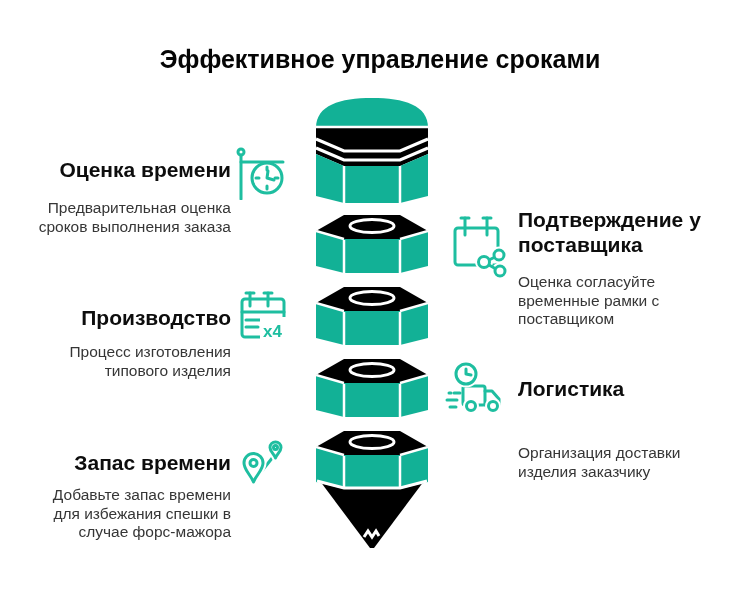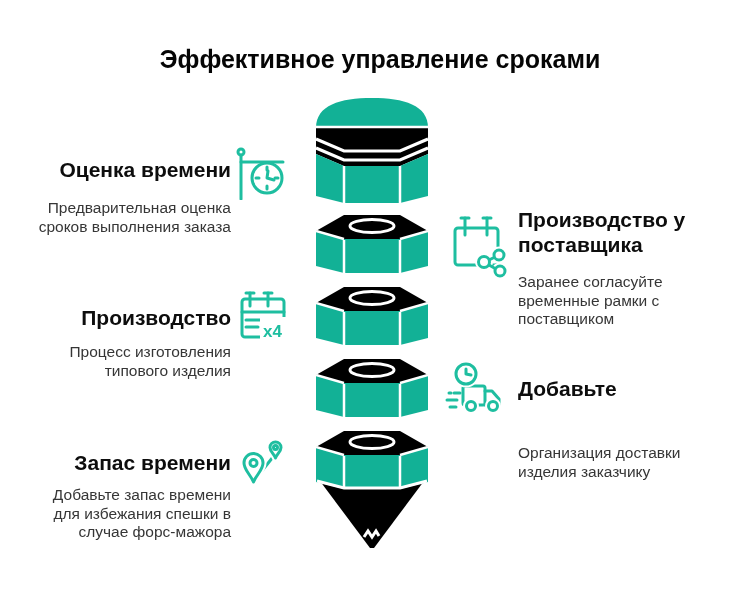--- a/index.html
+++ b/index.html
@@ -132,23 +132,23 @@
         <path class="ico" d="M12.5 45 C9.5 37.5 3 33 3 26 A9.5 9.5 0 1 1 22 26 C22 33 15.5 37.5 12.5 45 Z"></path>
         <circle class="ico" cx="12.5" cy="26" r="3.5"></circle>
         <path class="ico-halo" d="M34.5 21 C32.8 16.8 29 14.3 29 10.5 A5.5 5.5 0 1 1 40 10.5 C40 14.3 36.2 16.8 34.5 21 Z"></path>
         <path class="ico" d="M34.5 21 C32.8 16.8 29 14.3 29 10.5 A5.5 5.5 0 1 1 40 10.5 C40 14.3 36.2 16.8 34.5 21 Z"></path>
         <circle class="ico" cx="34.5" cy="10.5" r="2"></circle>
       </svg>
     </div>
   </div>
 
   <div>
-    <p class="step-title right-col" style="top:207px;width:200px;">Производство у
+    <p class="step-title right-col" style="top:207px;width:200px;">Подтверждение у
 поставщика</p>
-    <p class="step-desc right-col" style="top:273px;width:200px;">Заранее согласуйте
+    <p class="step-desc right-col" style="top:273px;width:200px;">Оценка согласуйте
 временные рамки с
 поставщиком</p>
     <div class="icon-wrap" style="left:445px;top:209px;">
       <svg width="62" height="70" viewBox="0 0 62 70">
         <rect class="ico" x="10" y="19" width="43" height="37" rx="3"></rect>
         <line class="ico" x1="16" y1="9" x2="24" y2="9"></line>
         <line class="ico" x1="38" y1="9" x2="46" y2="9"></line>
         <line class="ico" x1="20" y1="9" x2="20" y2="26"></line>
         <line class="ico" x1="42" y1="9" x2="42" y2="26"></line>
         <circle class="ico-halo" cx="39" cy="53" r="5.5"></circle>
@@ -157,21 +157,21 @@
         <line class="ico" x1="44" y1="51" x2="50" y2="48"></line>
         <line class="ico" x1="44" y1="56" x2="51" y2="60"></line>
         <circle class="ico-fill-white" cx="39" cy="53" r="5.5"></circle>
         <circle class="ico-fill-white" cx="54" cy="46" r="5"></circle>
         <circle class="ico-fill-white" cx="55" cy="62" r="5"></circle>
       </svg>
     </div>
   </div>
 
   <div>
-    <p class="step-title right-col" style="top:376px;width:200px;">Добавьте</p>
+    <p class="step-title right-col" style="top:376px;width:200px;">Логистика</p>
     <p class="step-desc right-col" style="top:412px;width:200px;margin-top:32px;">Организация доставки
 изделия заказчику</p>
     <div class="icon-wrap" style="left:443px;top:362px;">
       <svg width="62" height="52" viewBox="0 0 62 52">
         <rect class="ico" x="20" y="24" width="22" height="19" rx="2"></rect>
         <path class="ico" d="M42 29 L49 29 L56 37 L56 43 L42 43"></path>
         <line class="ico" x1="6" y1="31" x2="8" y2="31"></line>
         <line class="ico" x1="11" y1="31" x2="17" y2="31"></line>
         <line class="ico" x1="4" y1="38" x2="14" y2="38"></line>
         <line class="ico" x1="7" y1="45" x2="13" y2="45"></line>

